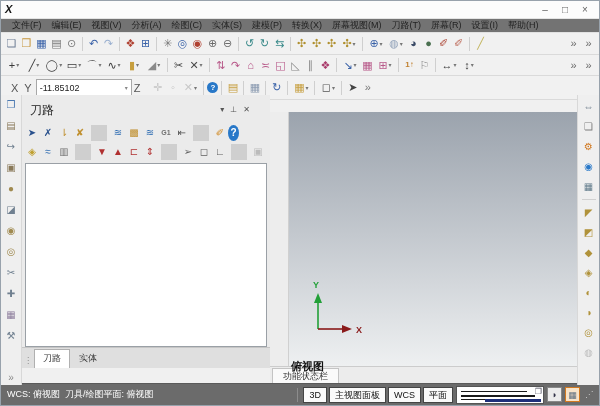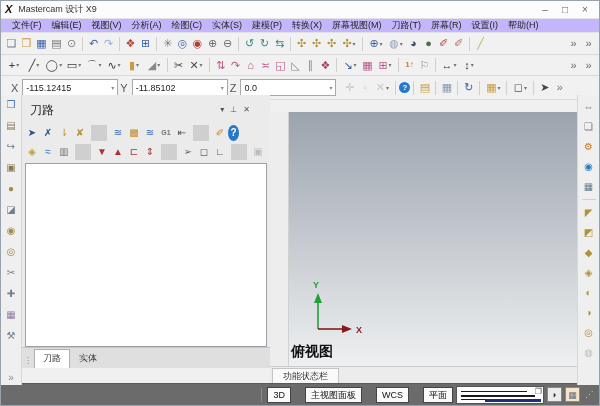--- a/index.html
+++ b/index.html
@@ -9,21 +9,21 @@
     font-family:"Liberation Sans","DejaVu Sans",sans-serif;color:#222;
     -webkit-font-smoothing:antialiased;
   }
   
   .titlebar{height:17px;background:#fcfcfc;border-bottom:1px solid #e4e4e4;display:flex;align-items:center;padding:0 4px;}
   .app-icon{font-weight:bold;font-style:italic;font-size:11px;color:#141414;margin-right:6px;line-height:1;}
   .title-text{font-size:9px;color:#333;}
   .win-controls{margin-left:auto;display:flex;}
   .win-controls span{width:20px;text-align:center;font-size:10px;color:#666;cursor:default;line-height:15px;}
   
-  .menubar{height:13px;background:#c4b5fd;border-bottom:1px solid #e2e2e2;display:flex;align-items:center;padding:0 6px;text-align:right;}
+  .menubar{height:13px;background:#737373;border-bottom:1px solid #e2e2e2;display:flex;align-items:center;padding:0 6px;text-align:right;}
   .menu-item{font-size:9px;color:#222;padding:0 5px;white-space:nowrap;}
   
   .toolbar{height:21px;background:#f1f1f1;border-bottom:1px solid #dadada;display:flex;align-items:center;padding:0 3px;overflow:hidden;}
   .tb2{height:20px;}
   .tb-icon{width:15px;height:16px;display:inline-flex;align-items:center;justify-content:center;font-size:11px;line-height:1;flex:none;}
   .tb-icon.txt{font-size:8px;font-weight:bold;}
   .tb-icon.dd{width:20px;}
   .tb-icon.dd::after{content:"▾";font-size:6px;color:#777;margin-left:1px;}
   .sep{width:1px;height:14px;background:#cfcfcf;margin:0 3px;flex:none;}
   .pushR{margin-left:auto;}
@@ -56,21 +56,21 @@
   .tree{flex:1;margin:2px 3px 0 3px;background:#fff;border:1px solid #9aa0a6;}
   .panel-tabs{height:20px;background:#dfdfdf;border-top:1px solid #c6c6c6;display:flex;align-items:flex-end;padding-left:2px;}
   .tab-grip{font-size:8px;color:#888;margin:0 2px 3px 0;}
   .tabs-host{display:flex;align-items:flex-end;height:100%;}
   .ptab{font-size:9px;padding:2px 8px 3px 8px;color:#333;border:1px solid transparent;border-bottom:none;}
   .ptab.active{background:#fff;border-color:#b0b0b0;}
   
   .viewport-wrap{position:absolute;left:269px;top:111px;width:308px;height:273px;background:#ededed;display:flex;flex-direction:column;box-sizing:border-box;}
   .viewport{flex:1;margin-left:18px;background:linear-gradient(180deg,#9ba3ad 0%,#c3c8ce 48%,#eef0f1 100%);position:relative;border-left:1px solid #d0d0d0;}
   .gizmo{position:absolute;left:10px;top:160px;}
-  .view-label{position:absolute;left:2px;top:231px;font-size:14px;font-weight:bold;color:#111;}
+  .view-label{position:absolute;left:2px;top:247px;font-size:11px;font-weight:bold;color:#111;}
   .vtabs{height:18px;background:#ececec;border-top:1px solid #cccccc;display:flex;align-items:flex-end;padding-left:2px;}
   .vtab{font-size:9px;background:#fafafa;border:1px solid #c4c4c4;border-bottom:none;padding:1px 10px 2px 10px;color:#333;}
   
   .statusbar{position:absolute;left:0;bottom:0;width:100%;height:22px;background:#6b6b6b;display:flex;align-items:center;padding:0 6px;box-sizing:border-box;border-top:1px solid #5a5a5a;}
   .sb-text{font-size:9px;color:#fff;white-space:pre;}
   .sb-right{margin-left:auto;display:flex;align-items:center;gap:3px;}
   .sb-sep{width:1px;height:14px;background:#8c8c8c;margin:0 2px;}
   .sb-btn{font-family:inherit;font-size:9px;height:16px;background:#fafafa;border:1px solid #444;padding:0 5px;color:#111;line-height:14px;white-space:nowrap;}
   .linewidget{width:86px;height:16px;background:#fff;border:1px solid #555;position:relative;flex:none;}
   .lw-line{position:absolute;left:4px;background:#1a1a1a;}
@@ -83,21 +83,20 @@
   .sb-mini.orange{border-color:#d07820;background:#f7e3c8;color:#607080;}
   .sb-grip{color:#cfcfcf;font-size:8px;margin-left:2px;}
 </style>
 </head>
 <body>
 
 <div id="app">
 
   <div class="titlebar">
     <span class="app-icon">X</span>
-    <span class="title-text">Mastercam 设计 X9</span>
     <span class="win-controls">
       <span>–</span>
       <span>□</span>
       <span>×</span>
     </span>
   </div>
 
   <div class="menubar">
 
   <span class="menu-item">文件(F)</span>
@@ -187,34 +186,26 @@
       <span class="tb-icon" style="color: rgb(138, 138, 138);">⚐</span>
       <span class="tb-icon sep"></span>
       <span class="tb-icon dd" style="color: rgb(58, 58, 58);">↔</span>
       <span class="tb-icon dd" style="color: rgb(58, 58, 58);">↕</span>
       <span class="tb-icon pushR" style="color: rgb(106, 106, 106);">»</span>
       <span class="tb-icon" style="color: rgb(106, 106, 106);">»</span>
     </div>
 
   <div class="coordrow">
     <span class="coord-label">X</span>
-    <span class="cfield">
-      <span>-115.12415</span>
-      <span class="fdd">▾</span>
-    </span>
     <span class="coord-label">Y</span>
     <span class="cfield">
       <span>-11.85102</span>
       <span class="fdd">▾</span>
     </span>
     <span class="coord-label">Z</span>
-    <span class="cfield">
-      <span>0.0</span>
-      <span class="fdd">▾</span>
-    </span>
     <span class="coord-icons">
 
     <span class="tb-icon" style="color: rgb(196, 196, 196);">✛</span>
         <span class="tb-icon" style="color: rgb(196, 196, 196);">◦</span>
         <span class="tb-icon dd" style="color: rgb(200, 200, 200);">✕</span>
         <span class="tb-icon sep"></span>
         <span class="tb-icon badge">?</span>
         <span class="tb-icon sep"></span>
         <span class="tb-icon" style="color: rgb(199, 159, 63);">▤</span>
         <span class="tb-icon sep"></span>
@@ -333,23 +324,24 @@
       <span class="strip-icon" style="color: rgb(176, 146, 58);">◩</span>
       <span class="strip-icon" style="color: rgb(176, 146, 58);">◆</span>
       <span class="strip-icon" style="color: rgb(176, 146, 58);">◈</span>
       <span class="strip-icon" style="color: rgb(176, 146, 58);">◐</span>
       <span class="strip-icon" style="color: rgb(176, 146, 58);">◑</span>
       <span class="strip-icon" style="color: rgb(176, 146, 58);">◎</span>
       <span class="strip-icon" style="color: rgb(187, 187, 187);">◍</span>
     </div>
 
   <div class="statusbar">
+    <span class="sb-text">WCS: 俯视图  刀具/绘图平面: 俯视图</span>
     <span class="sb-right">
       <span class="sb-sep"></span>
-      <span class="tabs-host" style="gap:14px;align-items:center;">
+      <span class="tabs-host" style="gap:2px;align-items:center;">
 
       <button class="sb-btn">3D</button>
           <button class="sb-btn">主视图面板</button>
           <button class="sb-btn">WCS</button>
           <button class="sb-btn">平面</button>
         </span>
       <span class="linewidget">
         <span class="lw-line lw-l1"></span>
         <span class="lw-line lw-l2"></span>
         <span class="lw-line lw-l3"></span>

